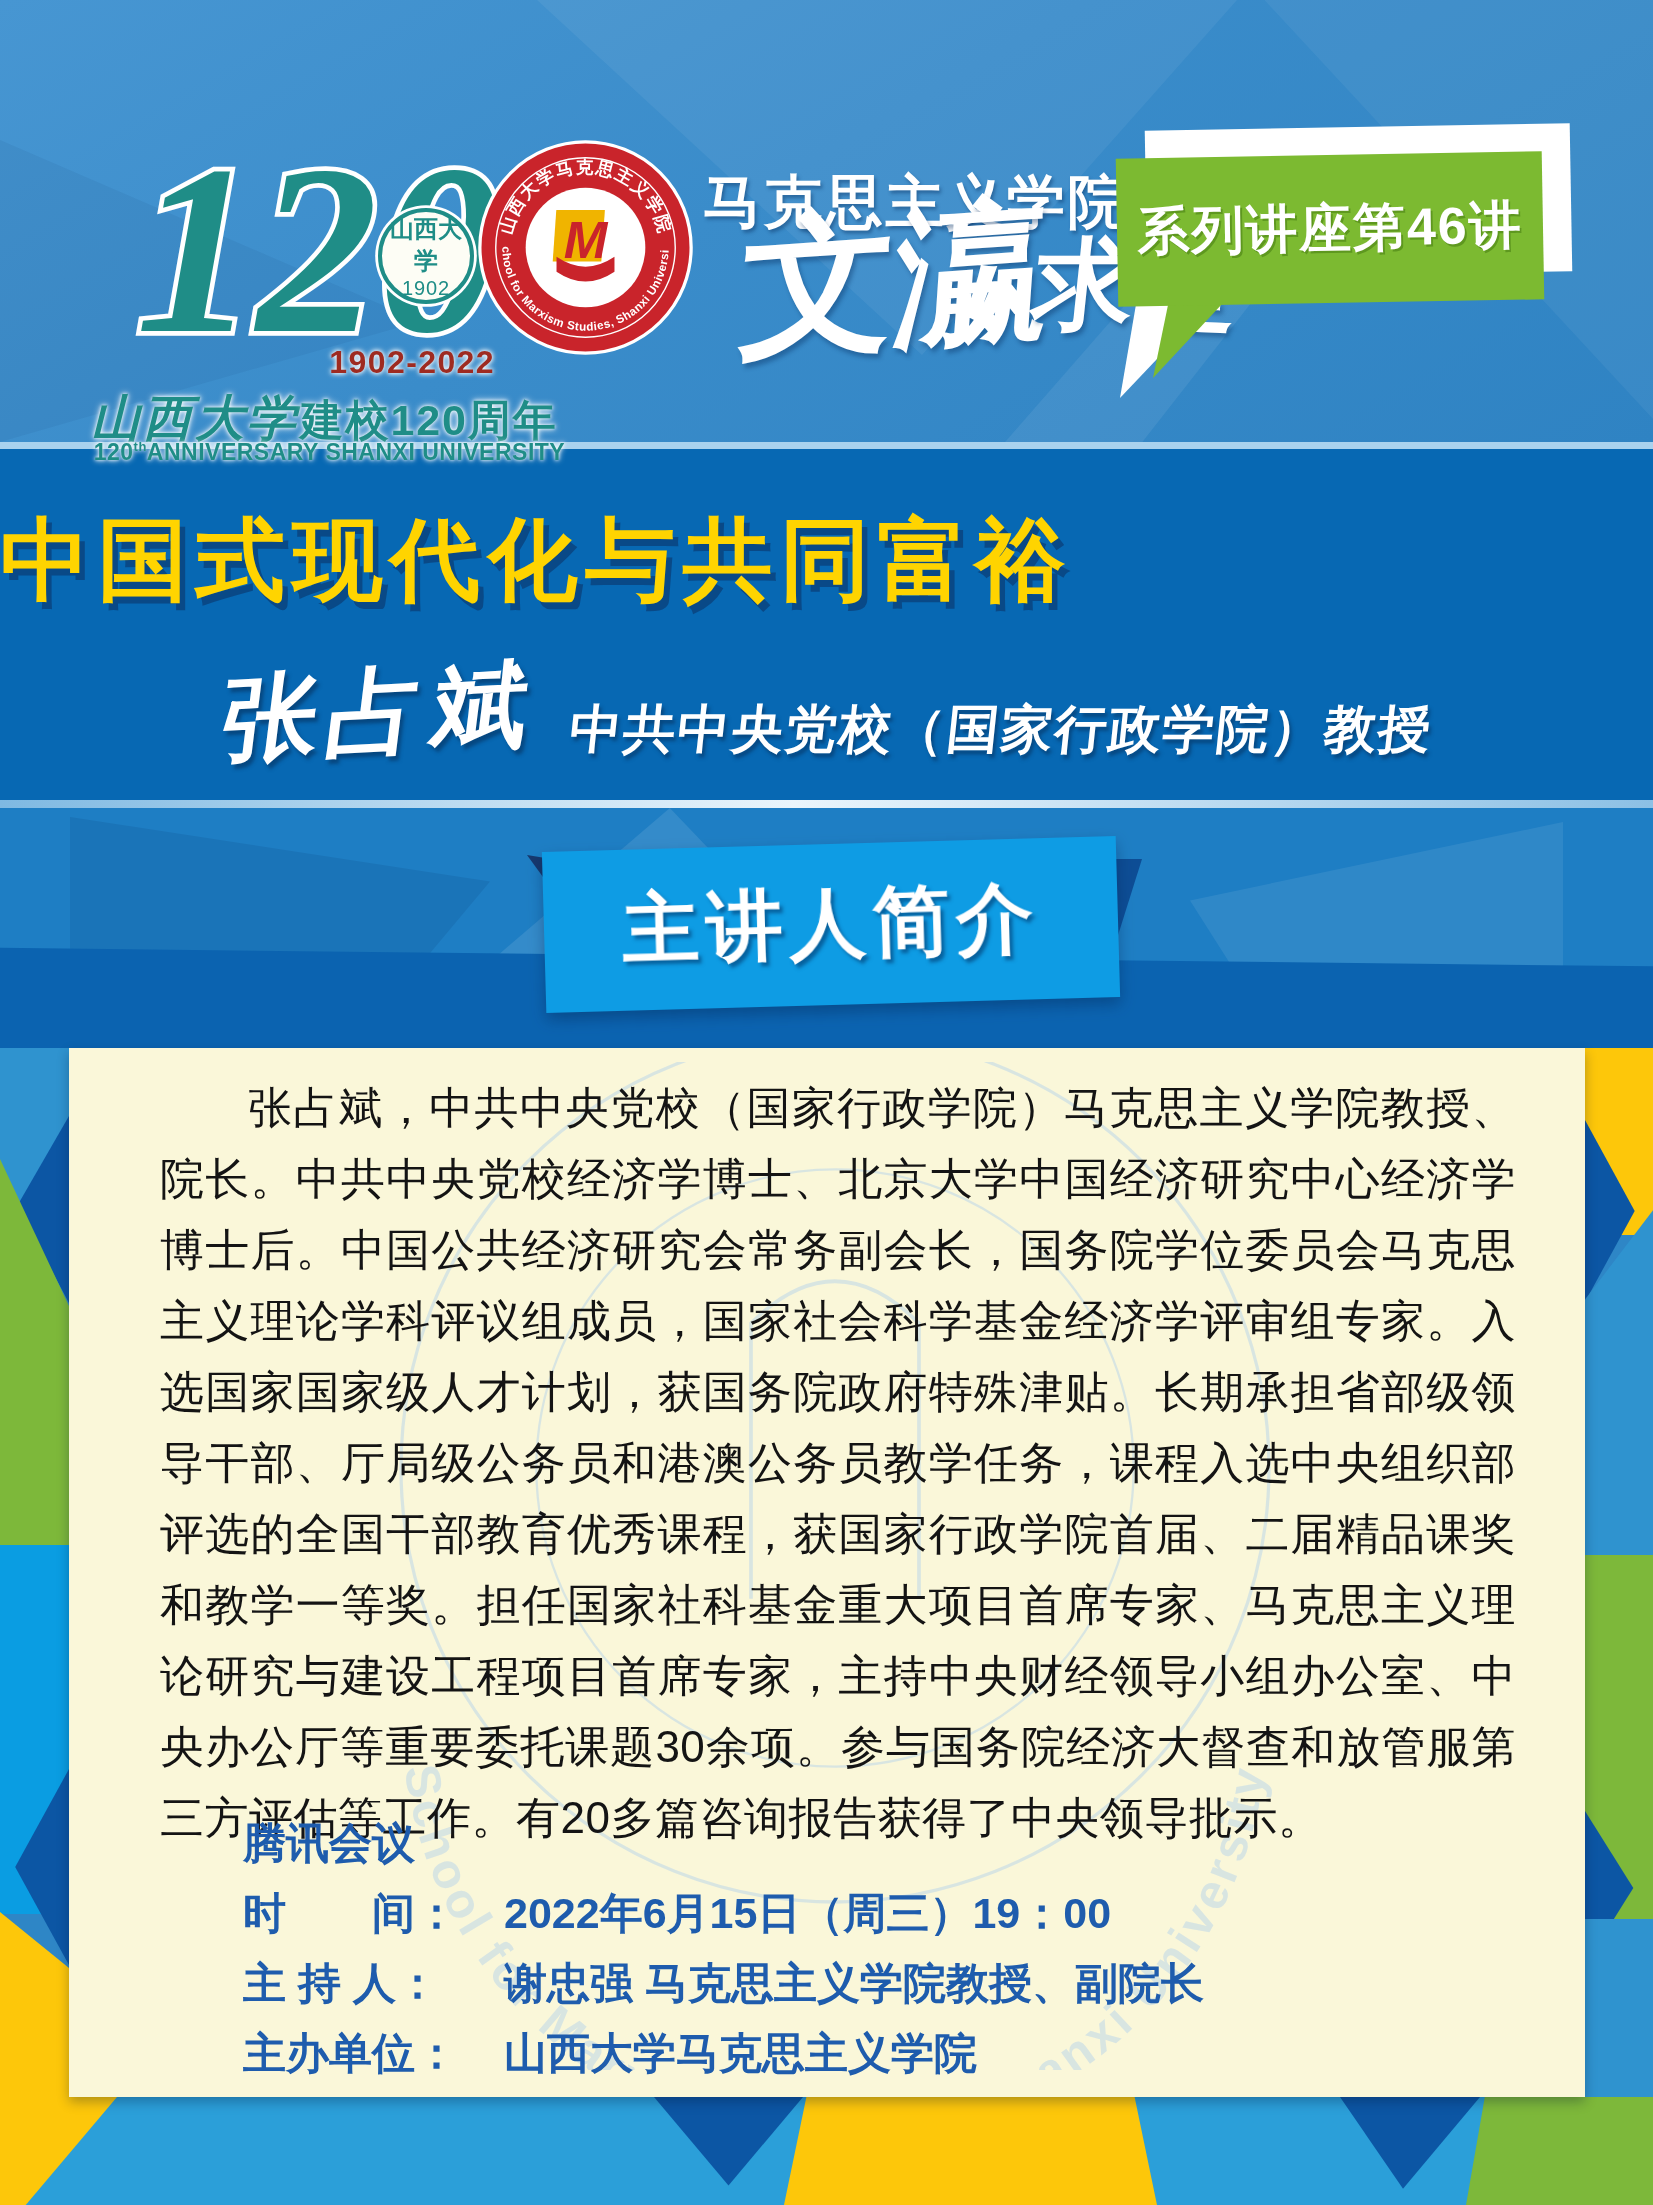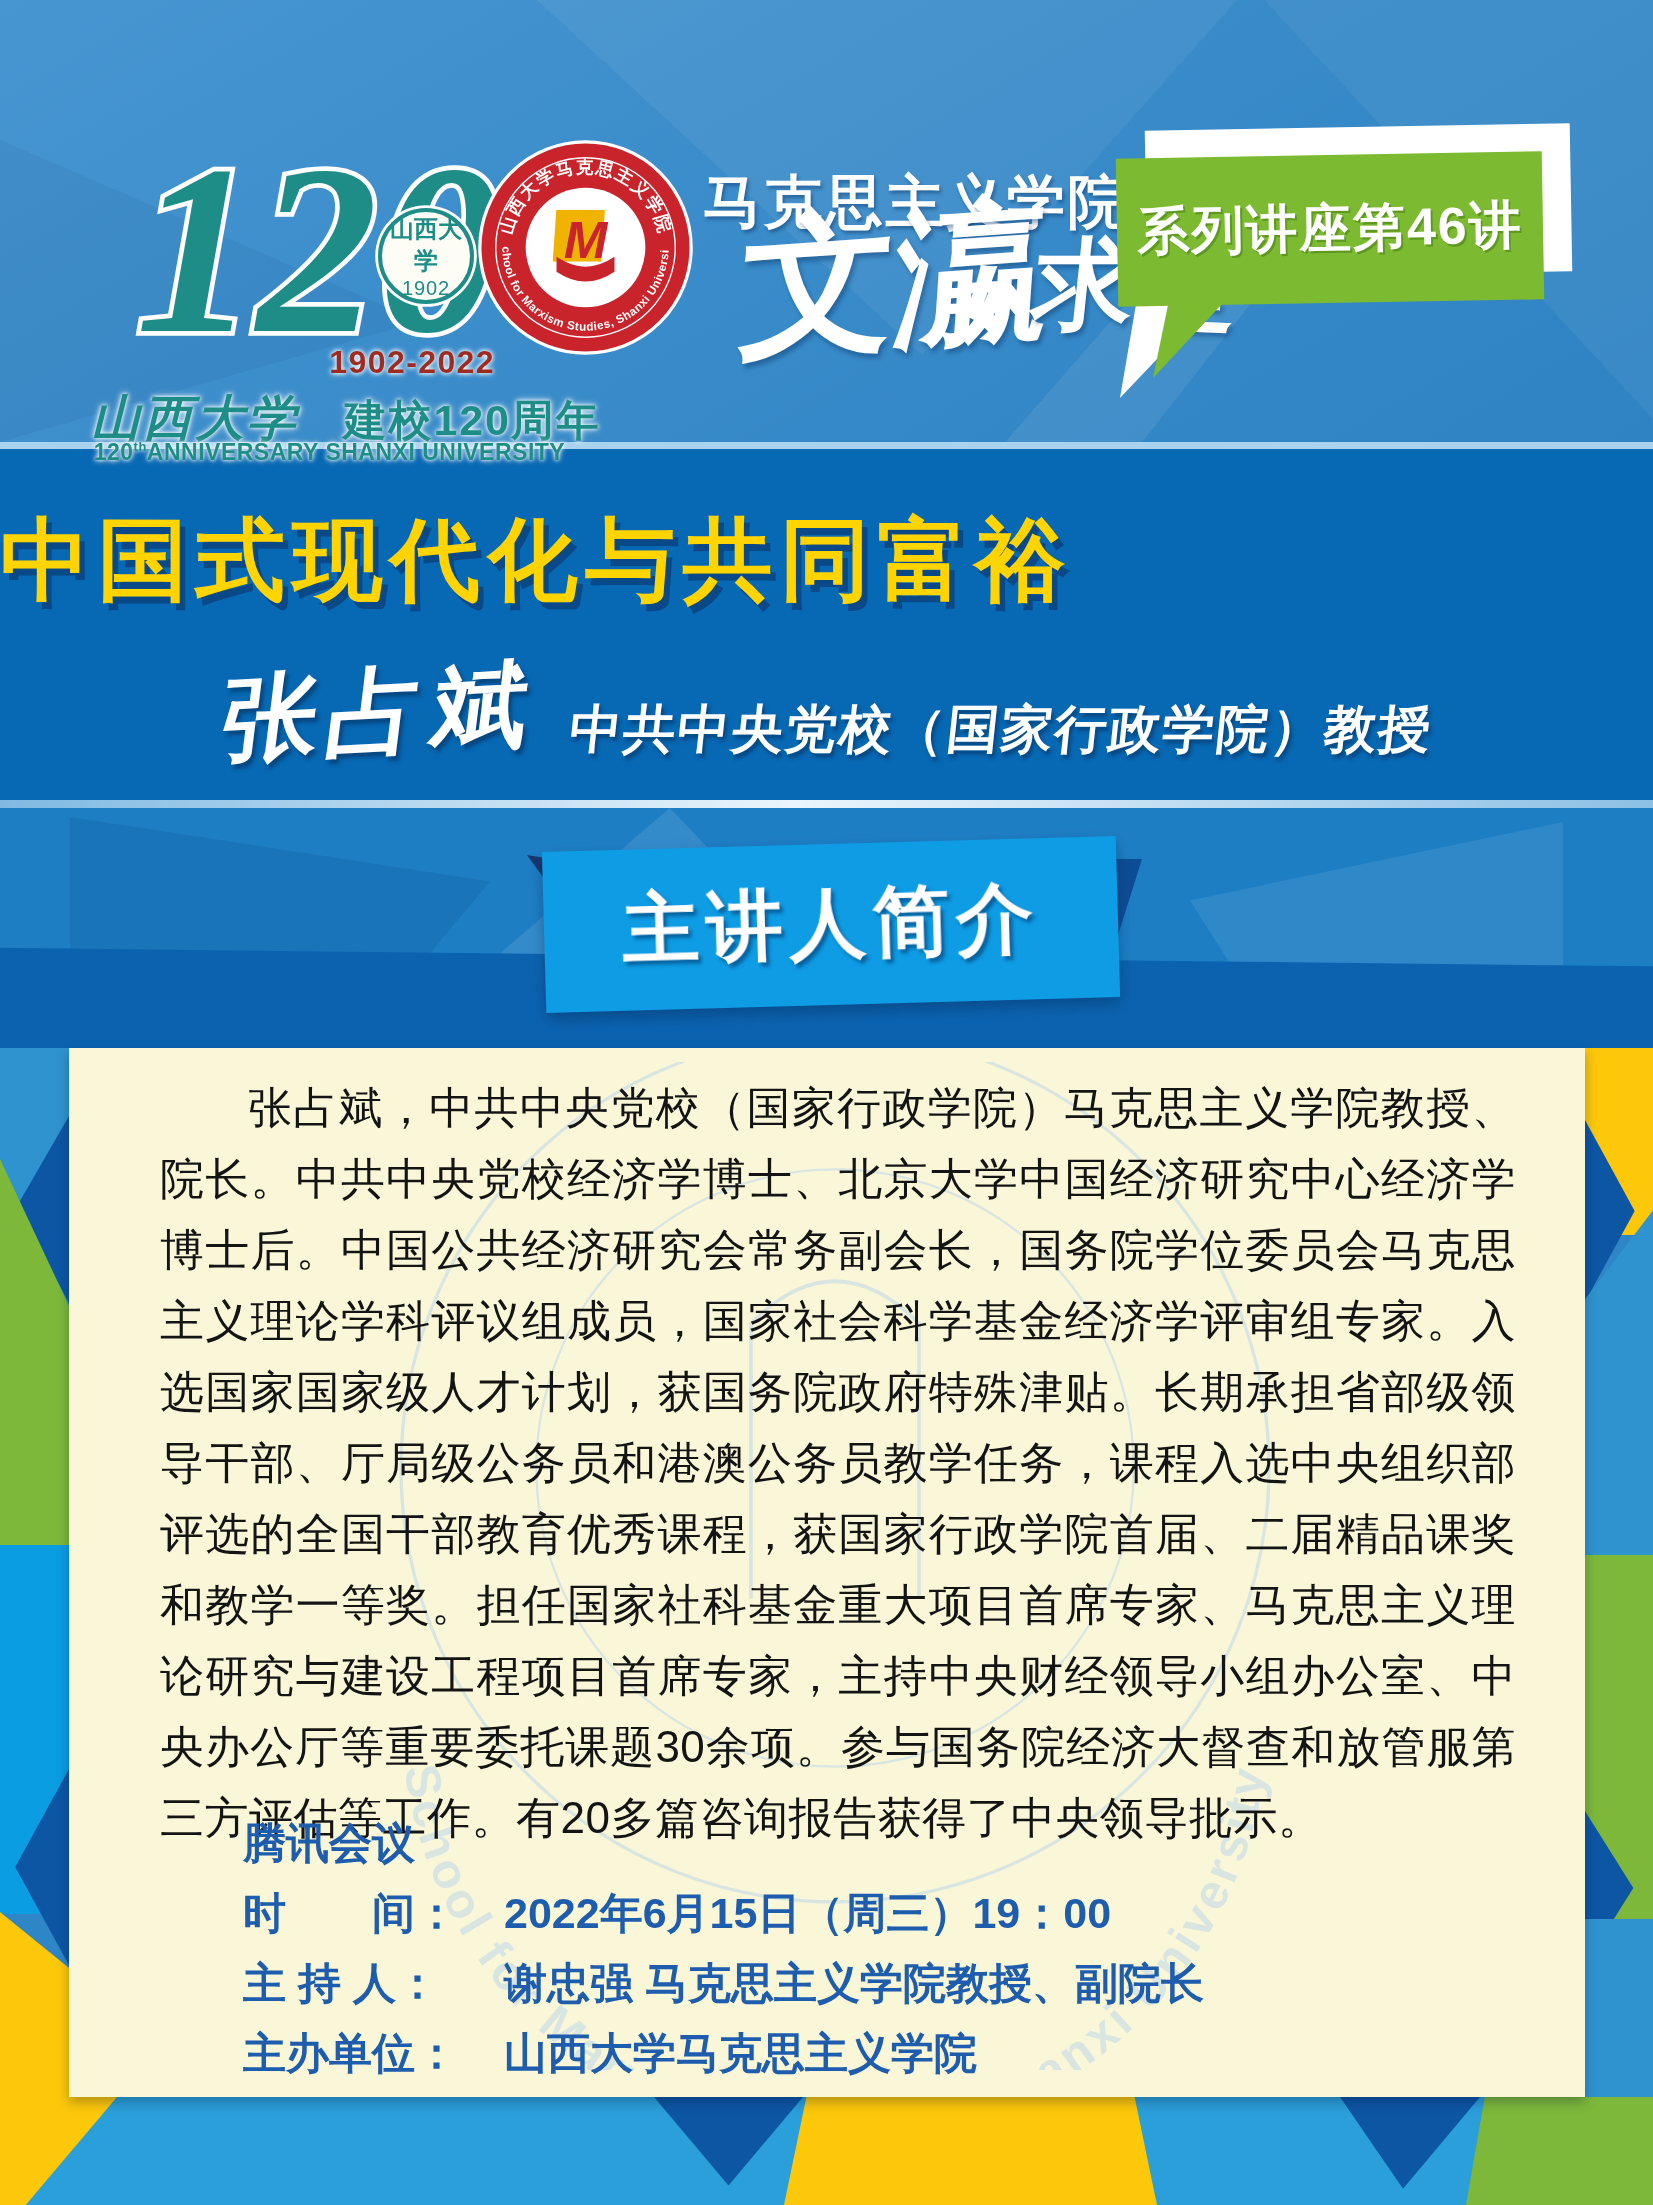--- a/index.html
+++ b/index.html
@@ -32,21 +32,21 @@
     background:#fdfdf5;border:4.2px solid #1f8d87;box-sizing:border-box;
     display:flex;flex-direction:column;align-items:center;justify-content:center;
     color:#1f8d87;text-align:center;box-shadow:0 0 0 2.8px #ffffff;}
   .mini-seal .l1{font-size:24px;font-weight:bold;}
   .mini-seal .l2{font-size:20px;letter-spacing:0.9px;}
   .years{left:187px;top:232px;width:219px;text-align:right;font-size:32px;font-weight:bold;
     color:#9e2b21;text-shadow:0 0 4.7px #fff,0 0 6.5px #fff;letter-spacing:1.4px;}
   .cnline{left:2.3px;top:274px;width:462px;white-space:nowrap;color:#1f8d87;
     text-shadow:0 0 3.7px #fff,0 0 7.5px #fff;}
   .cn-script{font-size:49px;font-weight:bold;font-style:italic;letter-spacing:2.8px;}
-  .cn-bold{font-size:43px;font-weight:bold;letter-spacing:1.9px;margin-left:43px;}
+  .cn-bold{font-size:43px;font-weight:bold;letter-spacing:1.9px;}
   .enline{left:4.7px;top:327px;width:462px;color:#1f8d87;font-weight:bold;font-size:23px;
     letter-spacing:0.5px;white-space:nowrap;text-shadow:0 0 3.7px #fff,0 0 6.5px #fff;}
   .enline sup{font-size:13px;}
 
   
   .seal{left:478px;top:140px;width:215px;height:215px;z-index:2;}
 
   
   .college-name{left:703px;top:164px;width:467px;font-size:58px;font-weight:bold;
     color:#ffffff;letter-spacing:2.8px;white-space:nowrap;z-index:2;

